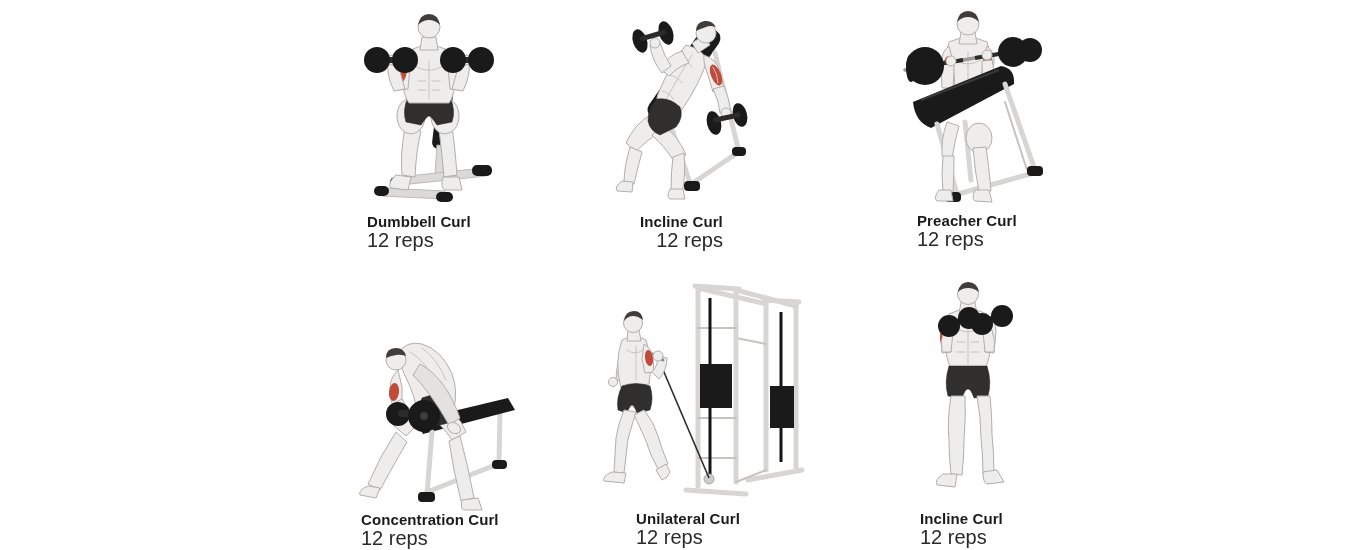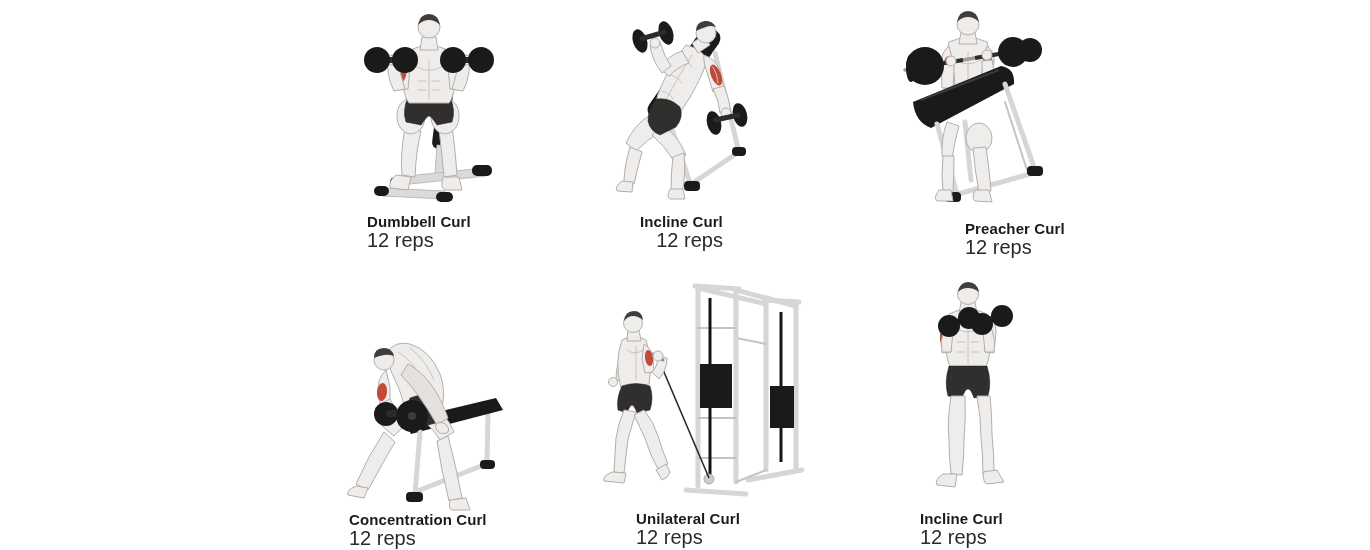--- a/index.html
+++ b/index.html
@@ -143,27 +143,27 @@
       <path class="frl2" d="M118 100 L140 168"></path>
       <rect class="dk" x="140" y="164" width="16" height="10" rx="4"></rect>
       <rect class="dk" x="58" y="190" width="16" height="10" rx="4"></rect>
       <ellipse class="bd" cx="92" cy="136" rx="13" ry="15"></ellipse>
       <path class="bd" d="M86 146 q2 24 6 44 l12 -1 q-2 -24 -5 -44 z"></path>
       <path class="bd" d="M88 188 q-4 9 0 11 l17 1 -3 -12 z"></path>
       <path class="bd" d="M60 120 q-6 16 -5 34 l10 2 q3 -18 7 -32 z"></path>
       <path class="bd" d="M56 154 q-2 20 0 36 l10 0 q1 -18 1 -36 z"></path>
       <path class="bd" d="M52 188 q-6 8 -2 11 l16 0 -2 -11 z"></path>
     </svg>
-    <div class="ex-label" style="left:32px;top:218px;margin-left:48px;">
+    <div class="ex-label" style="left:32px;top:210px;">
       <div class="ex-name">Preacher Curl</div>
       <div class="ex-reps">12 reps</div>
     </div>
   </div>
 
-  <div class="card" style="left:336px;top:308px;width:240px;height:240px;">
+  <div class="card" style="left:348px;top:308px;width:240px;height:240px;">
     <svg class="illus" style="left:0;top:0;" width="200" height="204" viewBox="0 0 200 204">
       <path class="frl" d="M152 104 L151 156"></path>
       <path class="dk" d="M68 112 L160 90 L167 102 L75 126 z"></path>
       <path class="frl" d="M84 124 L79 186"></path>
       <path class="frl" d="M79 184 L150 156"></path>
       <rect class="dk" x="70" y="184" width="17" height="10" rx="4"></rect>
       <rect class="dk" x="144" y="152" width="15" height="9" rx="4"></rect>
       <path class="bd" d="M92 96 q18 8 26 28 l-14 8 q-10 -16 -24 -24 z"></path>
       <path class="bd" d="M112 128 q8 30 14 62 l-13 3 q-8 -32 -12 -60 z"></path>
       <path class="bd" d="M114 192 q-2 9 2 10 l18 0 -4 -12 z"></path>

